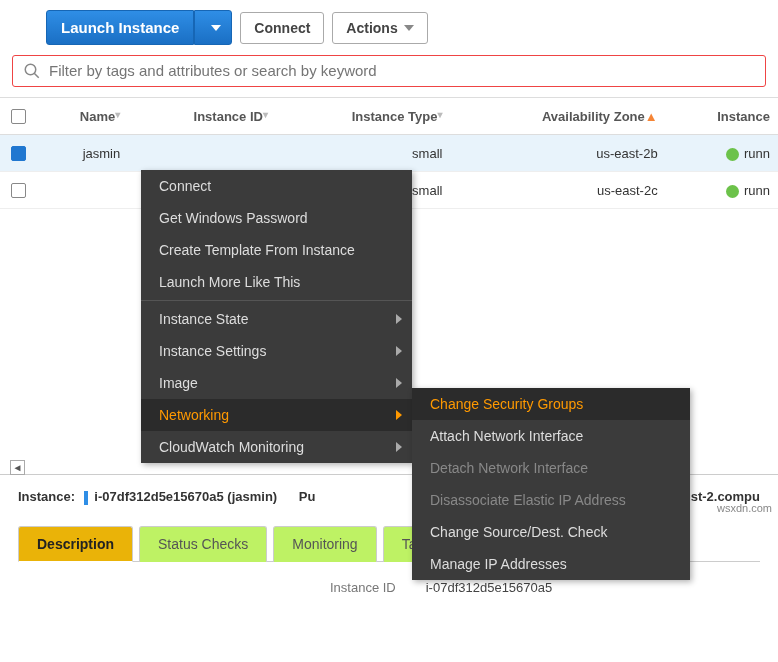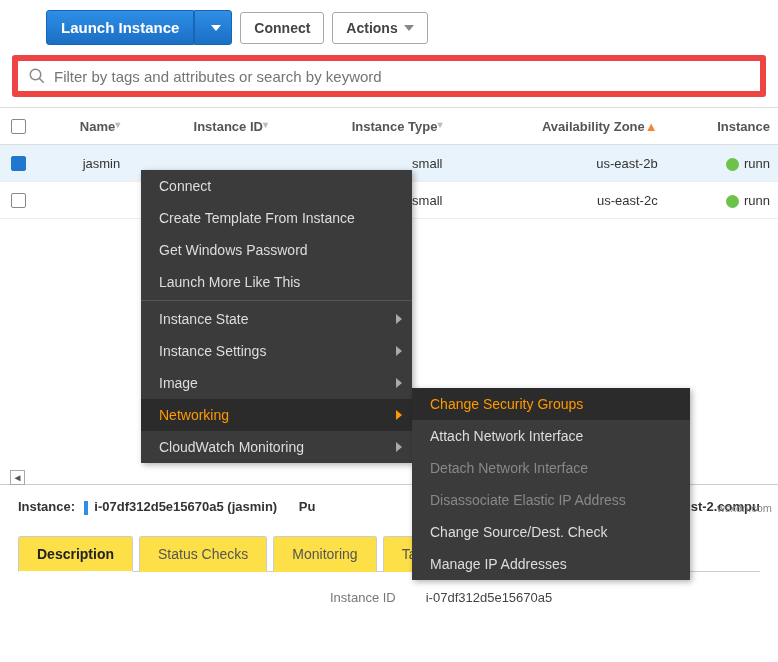--- a/index.html
+++ b/index.html
@@ -8,21 +8,21 @@
 
 .toolbar { padding: 10px 12px; display: flex; gap: 8px; align-items: center; margin-left: 34px; }
 .btn { display: inline-flex; align-items: center; background: #fff; border: 1px solid #aaa; border-radius: 3px; padding: 7px 13px; font-size: 14px; font-weight: bold; color: #444; cursor: pointer; }
 .btn-primary { background: linear-gradient(#2f8ee6, #1a6fc4); border: 1px solid #1666b5; color: #fff; padding: 8px 14px; font-size: 15px; }
 .btn-split { border-left: 1px solid #1666b5; padding: 8px 10px; }
 .caret { display: inline-block; width: 0; height: 0; margin-left: 6px; vertical-align: middle; border-left: 5px solid transparent; border-right: 5px solid transparent; border-top: 6px solid currentColor; }
 .caret-white { border-top-color: #fff; }
 
 
 .search-wrap { padding: 0 12px 10px 12px; }
-.search { display: flex; align-items: center; border: 6px solid #ef4444; border-radius: 3px; padding: 6px 10px; width: 100%; }
+.search { display: flex; align-items: flex-start; border: 1px solid #ef4444; border-radius: 3px; padding: 6px 10px; width: 100%; }
 .search input { border: none; outline: none; font-size: 15px; color: #666; flex: 1; margin-left: 8px; }
 .search svg { color: #888; }
 
 
 .tbl { width: 100%; border-collapse: collapse; }
 .tbl th, .tbl td { text-align: right; padding: 10px 8px; white-space: nowrap; }
 .tbl th { border-top: 1px solid #ddd; border-bottom: 1px solid #ddd; color: #555; font-weight: bold; font-size: 13px; position: relative; }
 .sort-ctrl { color: #bbb; float: right; font-size: 10px; }
 .sort-asc { color: #f58536; float: right; }
 .tbl tbody tr { border-bottom: 1px solid #eee; }
@@ -44,22 +44,22 @@
 
 .hscroll { position: relative; height: 16px; border-bottom: 1px solid #ccc; margin-top: 250px; }
 .hscroll-btn { width: 15px; height: 15px; border: 1px solid #aaa; display: inline-flex; align-items: center; justify-content: center; color: #555; font-size: 10px; margin-left: 10px; }
 
 
 .detail { padding: 14px 18px; }
 .detail-head { font-size: 13px; margin-bottom: 20px; }
 .detail-head b { font-weight: bold; }
 .blue-bar { display: inline-block; width: 4px; height: 14px; background: #2f8ee6; vertical-align: middle; margin: 0 3px 0 5px; }
 .tabs { display: flex; gap: 6px; border-bottom: 1px solid #ccc; }
-.tab { padding: 9px 18px; border: 1px solid #ccc; border-bottom: none; border-radius: 3px 3px 0 0; background: #fde047; color: #555; font-size: 14px; cursor: pointer; position: relative; top: 1px; }
-.tab.active { background: #fde047; font-weight: bold; color: #222; border-bottom: 1px solid #fff; }
+.tab { padding: 9px 18px; border: 1px solid #ccc; border-bottom: none; border-radius: 3px 3px 0 0; background: #bef264; color: #555; font-size: 14px; cursor: pointer; position: relative; top: 1px; }
+.tab.active { background: #eab308; font-weight: bold; color: #222; border-bottom: 1px solid #fff; }
 .kv { display: flex; justify-content: center; gap: 30px; padding: 18px 0; color: #444; font-size: 13px; }
 .kv .k { color: #777; text-align: right; min-width: 170px; }
 .watermark { position: absolute; right: 6px; top: 502px; color: #888; font-size: 11px; text-align: center; }
 th:first-child, td:first-child { width: 36px; text-align:center; }
 </style>
 </head>
 <body>
 
 <div class="toolbar">
   <div style="display:flex;">
@@ -111,22 +111,22 @@
       <td></td>
       <td style="text-align:right;">small</td>
       <td>us-east-2c</td>
       <td><span class="status-dot"></span><span>runn</span></td>
     </tr>
   </tbody>
 </table>
 
 <div class="ctx ctx1">
   <div class="ctx-item">Connect</div>
+  <div class="ctx-item">Get Windows Password</div>
   <div class="ctx-item">Create Template From Instance</div>
-  <div class="ctx-item">Get Windows Password</div>
   <div class="ctx-item">Launch More Like This</div>
   <div class="ctx-sep"></div>
   <div class="ctx-item"><span>Instance State</span><span class="ctx-arrow"></span></div>
   <div class="ctx-item"><span>Instance Settings</span><span class="ctx-arrow"></span></div>
   <div class="ctx-item"><span>Image</span><span class="ctx-arrow"></span></div>
   <div class="ctx-item hl"><span>Networking</span><span class="ctx-arrow" style="border-left-color:#ff9900;"></span></div>
   <div class="ctx-item"><span>CloudWatch Monitoring</span><span class="ctx-arrow"></span></div>
 </div>
 
 <div class="ctx ctx2">

